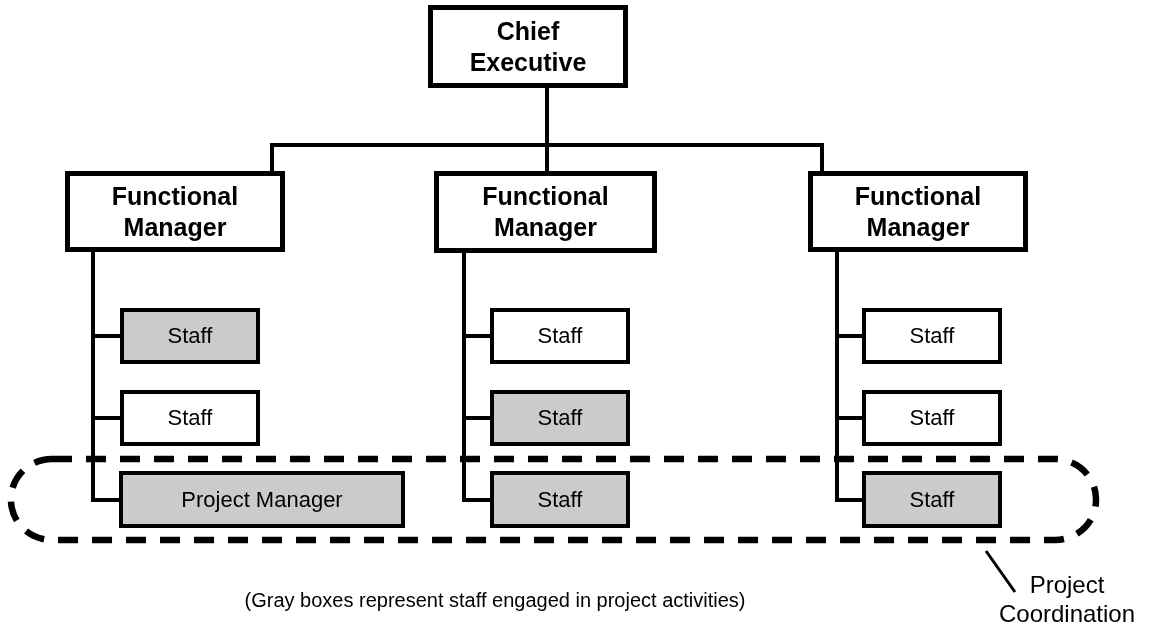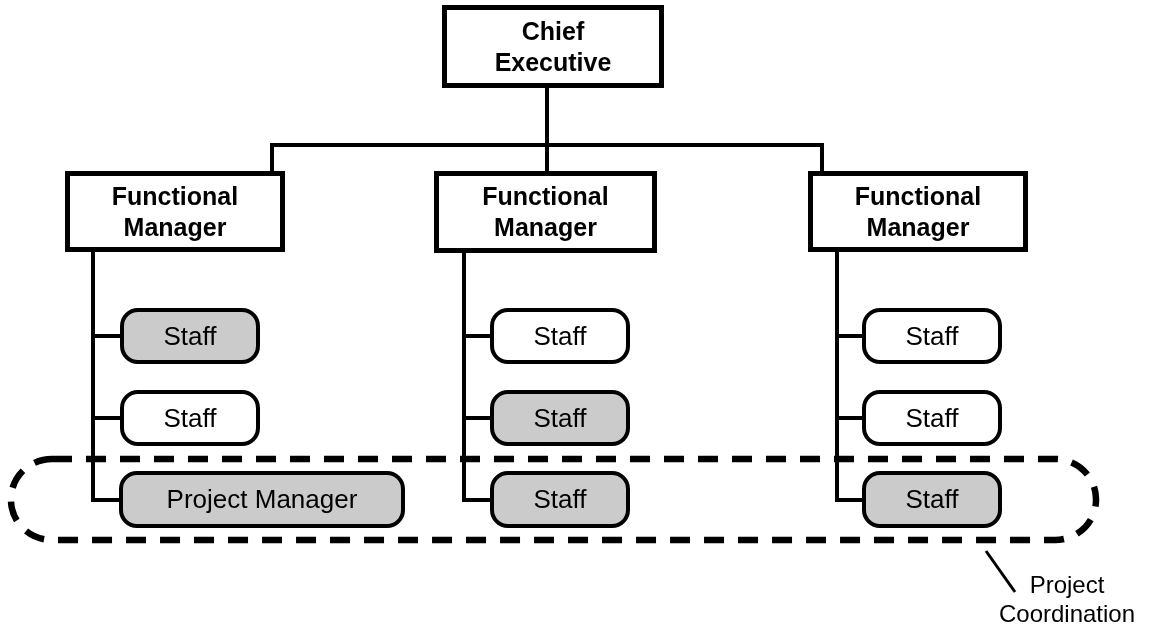--- a/index.html
+++ b/index.html
@@ -19,21 +19,21 @@
   
   .node{
     position:absolute;
     box-sizing:border-box;
     background:var(--white-fill);
     border:4px solid var(--line);
     display:flex;align-items:center;justify-content:center;
     text-align:center;
   }
   .node.major{border-width:5px;font-weight:bold;font-size:25px;line-height:31px;}
-  .node.minor{font-size:26px;border-radius:18px;}
+  .node.minor{font-size:22px;}
   .node[data-fill="gray"]{background:var(--gray-fill);}
   .node-label{display:block;}
   .major .node-label{max-width:155px;}
   
   .conn{position:absolute;background:var(--line);}
   
   .overlay{position:absolute;left:0;top:0;width:1152px;height:643px;pointer-events:none;}
   
   .caption{
     position:absolute;left:170px;top:589px;width:650px;
@@ -66,21 +66,21 @@
   <div class="conn" style="left:462px;top:498px;width:30px;height:4px"></div>
   <div class="conn" style="left:835px;top:334px;width:29px;height:4px"></div>
   <div class="conn" style="left:835px;top:416px;width:29px;height:4px"></div>
   <div class="conn" style="left:835px;top:498px;width:29px;height:4px"></div>
 
   <svg class="overlay" viewBox="0 0 1152 643">
     <rect x="11" y="459" width="1085" height="81" rx="41" ry="40" fill="none" stroke="#000000" stroke-width="6.5" stroke-dasharray="20 14"></rect>
     <line x1="986" y1="551" x2="1015" y2="592" stroke="#000000" stroke-width="3"></line>
   </svg>
 
-  <div class="node major" style="left:442px;top:5px;width:222px;height:83px" data-fill="white">
+  <div class="node major" style="left:428px;top:5px;width:200px;height:83px" data-fill="white">
     <span class="node-label">Chief Executive</span>
   </div>
 
   <div class="node major" style="left:65px;top:171px;width:220px;height:81px" data-fill="white">
     <span class="node-label">Functional Manager</span>
   </div>
   <div class="node major" style="left:434px;top:171px;width:223px;height:82px" data-fill="white">
     <span class="node-label">Functional Manager</span>
   </div>
   <div class="node major" style="left:808px;top:171px;width:220px;height:81px" data-fill="white">
@@ -111,14 +111,15 @@
     <span class="node-label">Staff</span>
   </div>
   <div class="node minor" style="left:862px;top:390px;width:140px;height:56px" data-fill="white">
     <span class="node-label">Staff</span>
   </div>
   <div class="node minor" style="left:862px;top:471px;width:140px;height:57px" data-fill="gray">
     <span class="node-label">Staff</span>
   </div>
 
   <div class="coord-label">Project Coordination</div>
+  <div class="caption">(Gray boxes represent staff engaged in project activities)</div>
 
 </div>
 
 </body></html>

